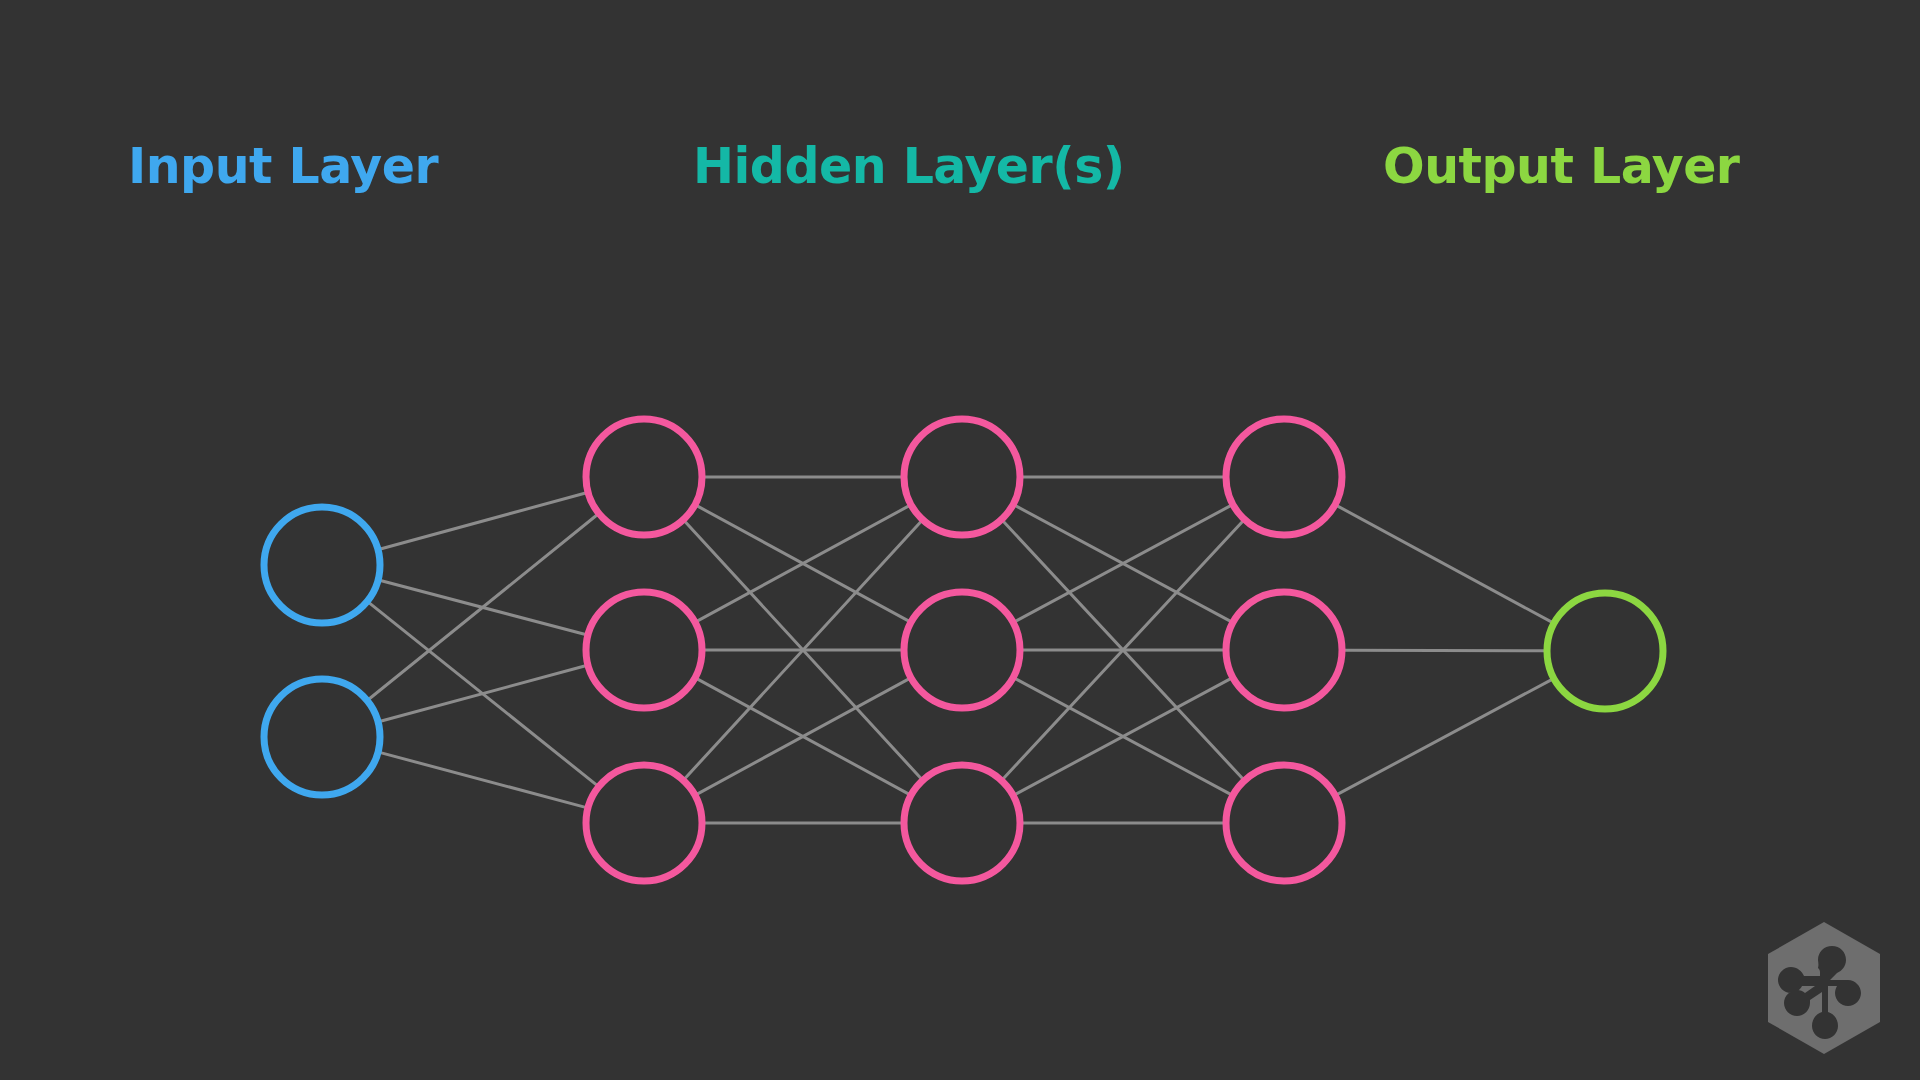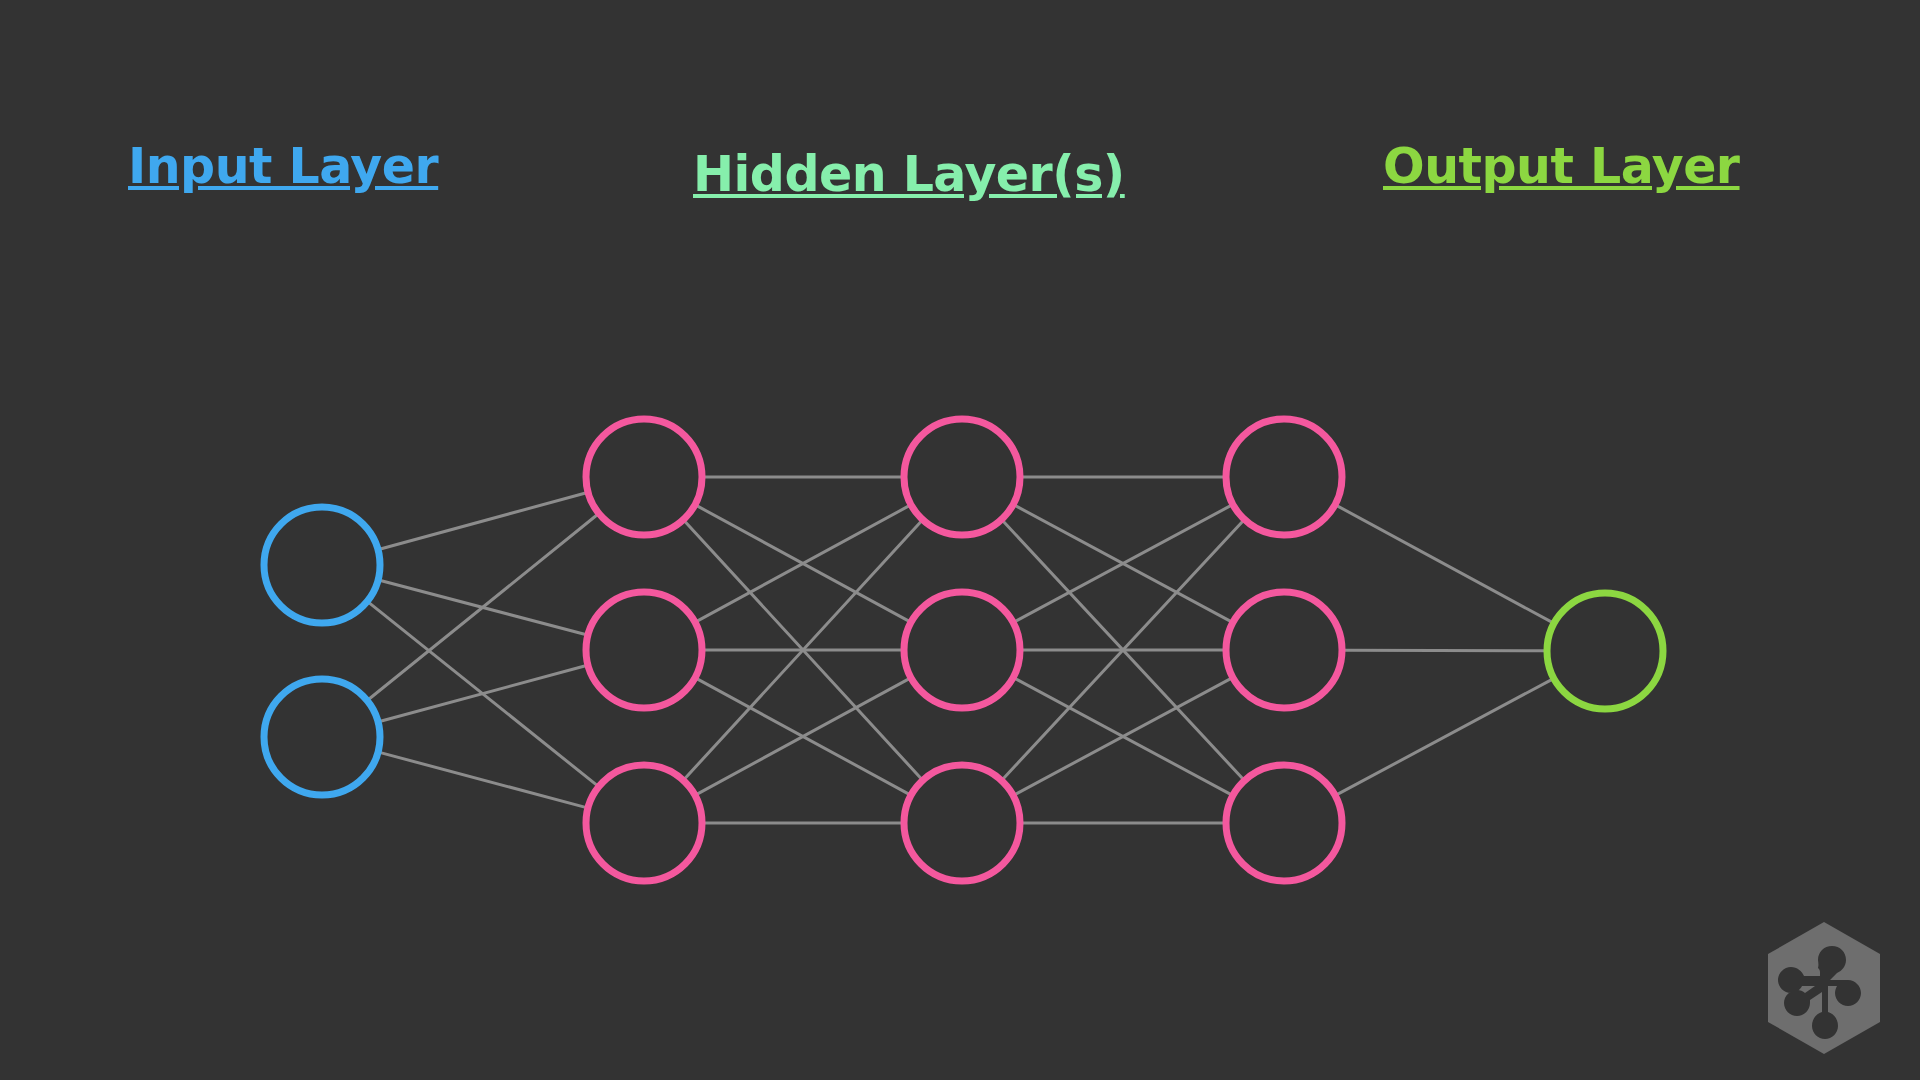--- a/index.html
+++ b/index.html
@@ -32,24 +32,23 @@
     pointer-events: none;
   }
   .layer-label {
     position: absolute;
     font-family: "DejaVu Sans", sans-serif;
     font-weight: bold;
     font-size: 49px;
     letter-spacing: -0.5px;
     white-space: nowrap;
     line-height: 1;
-    text-decoration: underline;
   }
   .layer-label.input   { left: 128px;  top: 142px; color: #3FA8EF; }
-  .layer-label.hidden  { left: 693px;  top: 142px; color: #86efac; margin-top: 8px; }
+  .layer-label.hidden  { left: 693px;  top: 142px; color: #14b8a6; }
   .layer-label.output  { left: 1383px; top: 142px; color: #8CD741; text-align: center; }
 
   
   #network {
     position: absolute;
     left: 0;
     top: 0;
     width: 1920px;
     height: 1080px;
     display: block;

